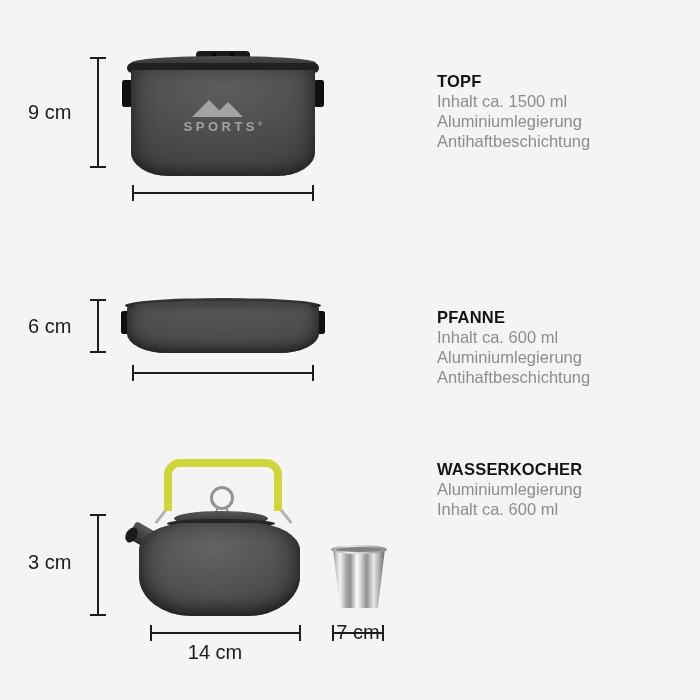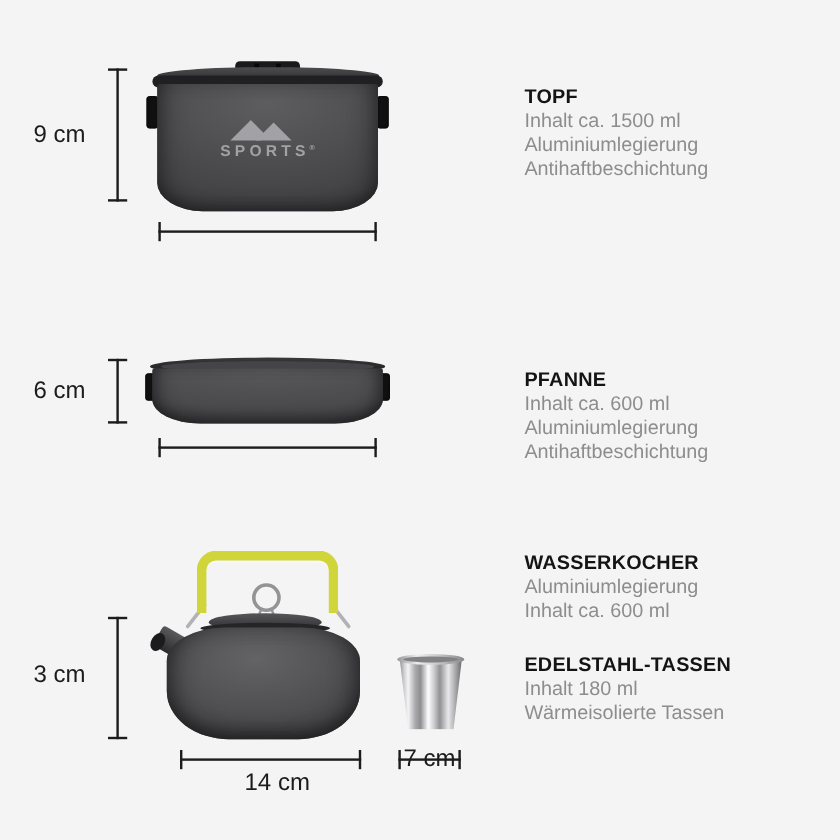--- a/index.html
+++ b/index.html
@@ -166,28 +166,23 @@
   <div class="abs kettle-spout-tip"></div>
   <div class="abs kettle-body"></div>
 
   <div class="abs cup-body"></div>
   <div class="abs cup-rim"></div>
   <div class="abs cup-rim-inner"></div>
 
   <div class="vline" style="left:97px;top:514px;height:102px;"></div>
   <div class="dim-label right" style="left:28px;top:550px;width:62px;">3 cm</div>
   <div class="hline" style="left:150px;top:632px;width:151px;"></div>
-  <div class="dim-label center" style="left:180px;top:640px;width:102px;">14 cm</div>
+  <div class="dim-label center" style="left:164px;top:640px;width:102px;">14 cm</div>
   <div class="hline" style="left:332px;top:632px;width:52px;"></div>
   <div class="dim-label center" style="left:307px;top:620px;width:102px;">7 cm</div>
 
   <div class="info" style="left:437px;top:459px;">
     <h3>WASSERKOCHER</h3>
     <p>Aluminiumlegierung</p>
     <p>Inhalt ca. 600 ml</p>
   </div>
-  <div class="info" style="left:437px;top:544px;">
-    <h3>EDELSTAHL-TASSEN</h3>
-    <p>Inhalt 180 ml</p>
-    <p>Wärmeisolierte Tassen</p>
-  </div>
 
 </div>
 
 </body></html>

